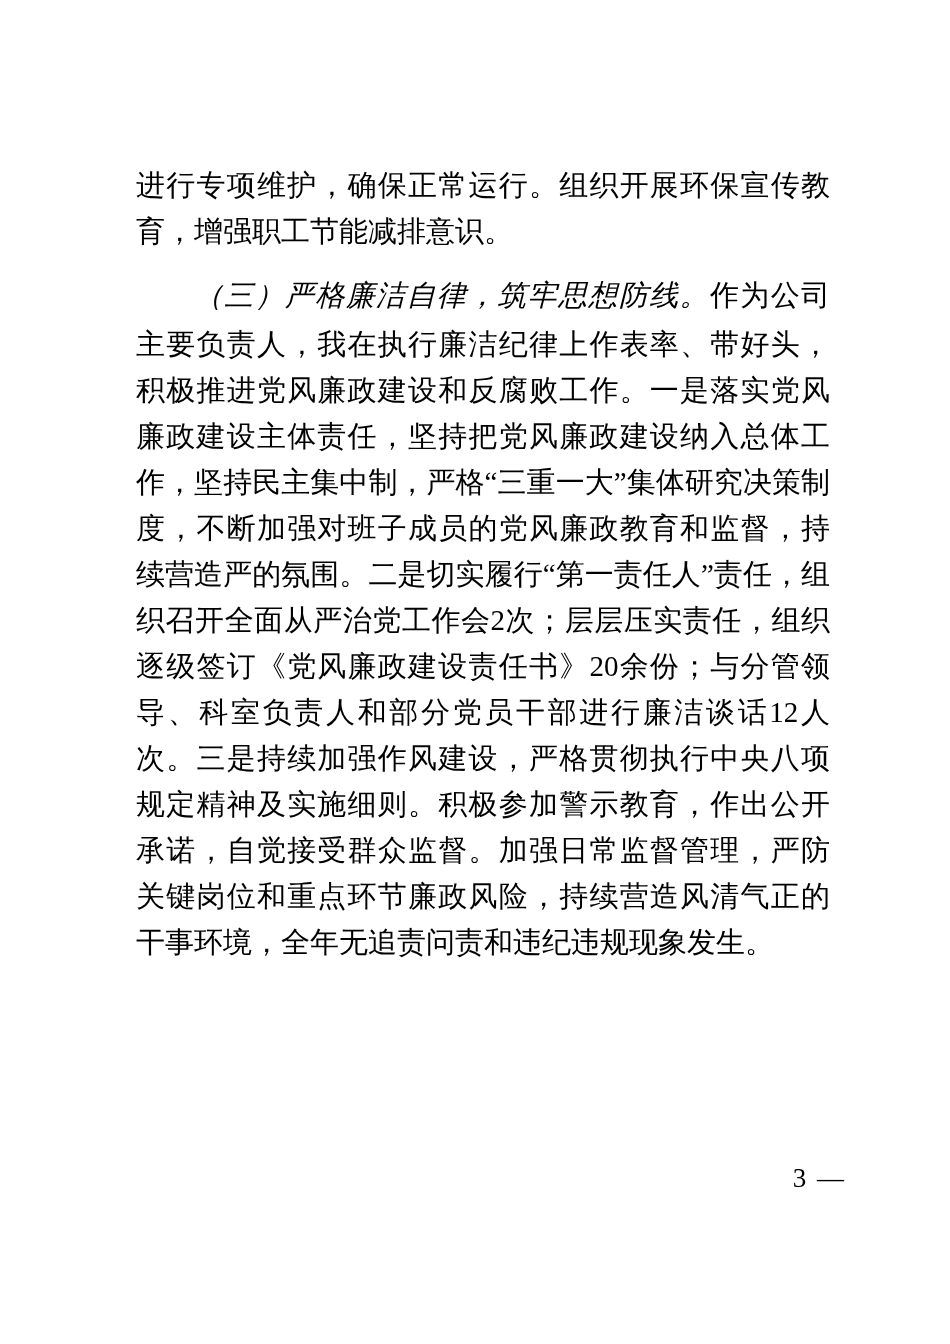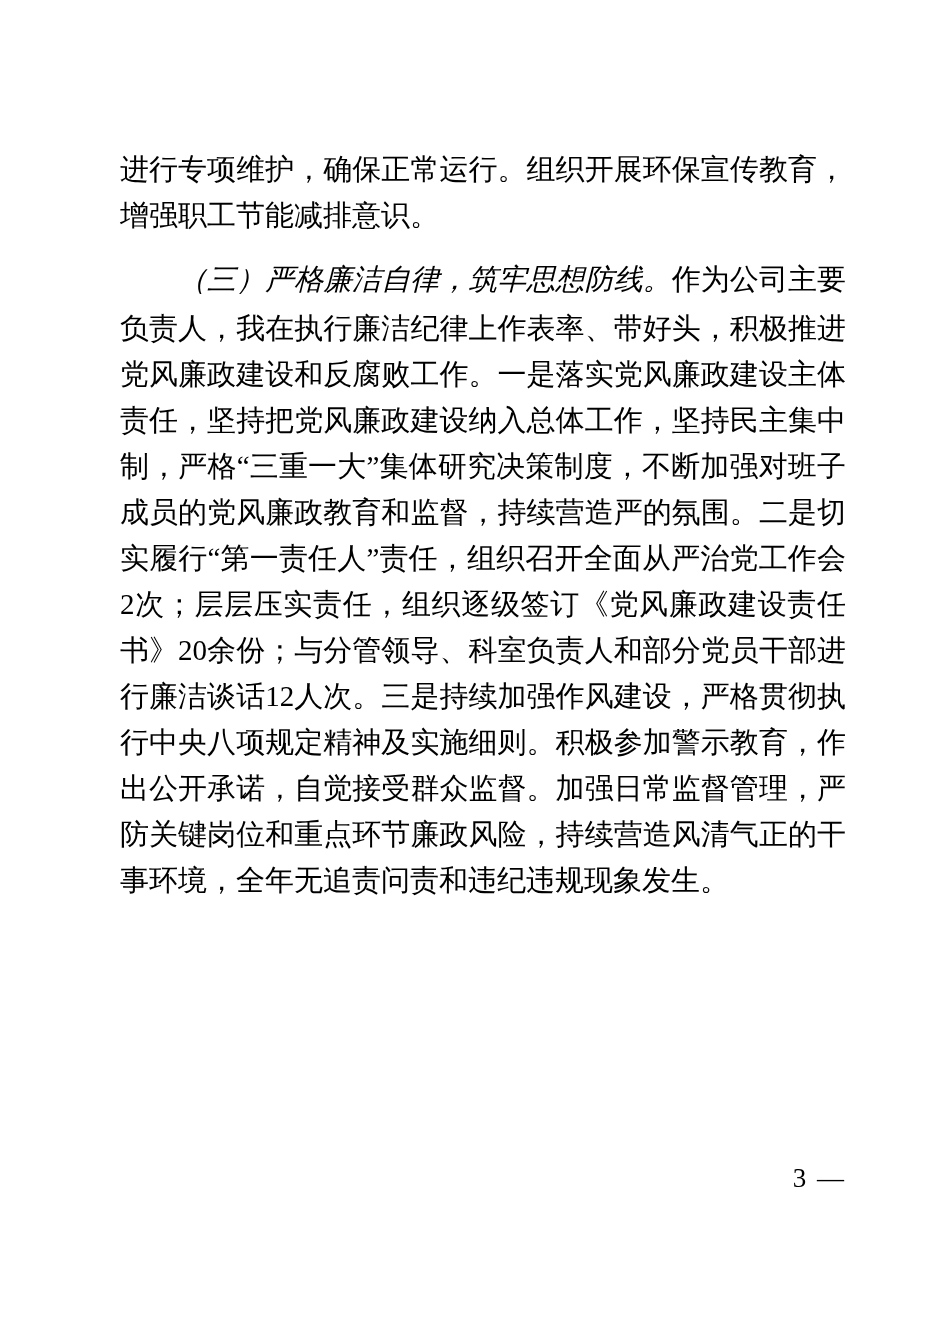--- a/index.html
+++ b/index.html
@@ -15,21 +15,21 @@
     font-family: "Liberation Serif", "DejaVu Serif", serif;
     overflow: hidden;
   }
   .page-body {
     position: absolute;
     top: 146px;
     left: 120px;
     width: 726px;
   }
   .para {
-    margin: 0;
+    margin: 16px;
     font-size: 29px;
     line-height: 46px;
     text-align: justify;
     text-justify: inter-character;
     word-break: break-all;
   }
   .para + .para {
     margin-top: 18px;
   }
   .indent {

